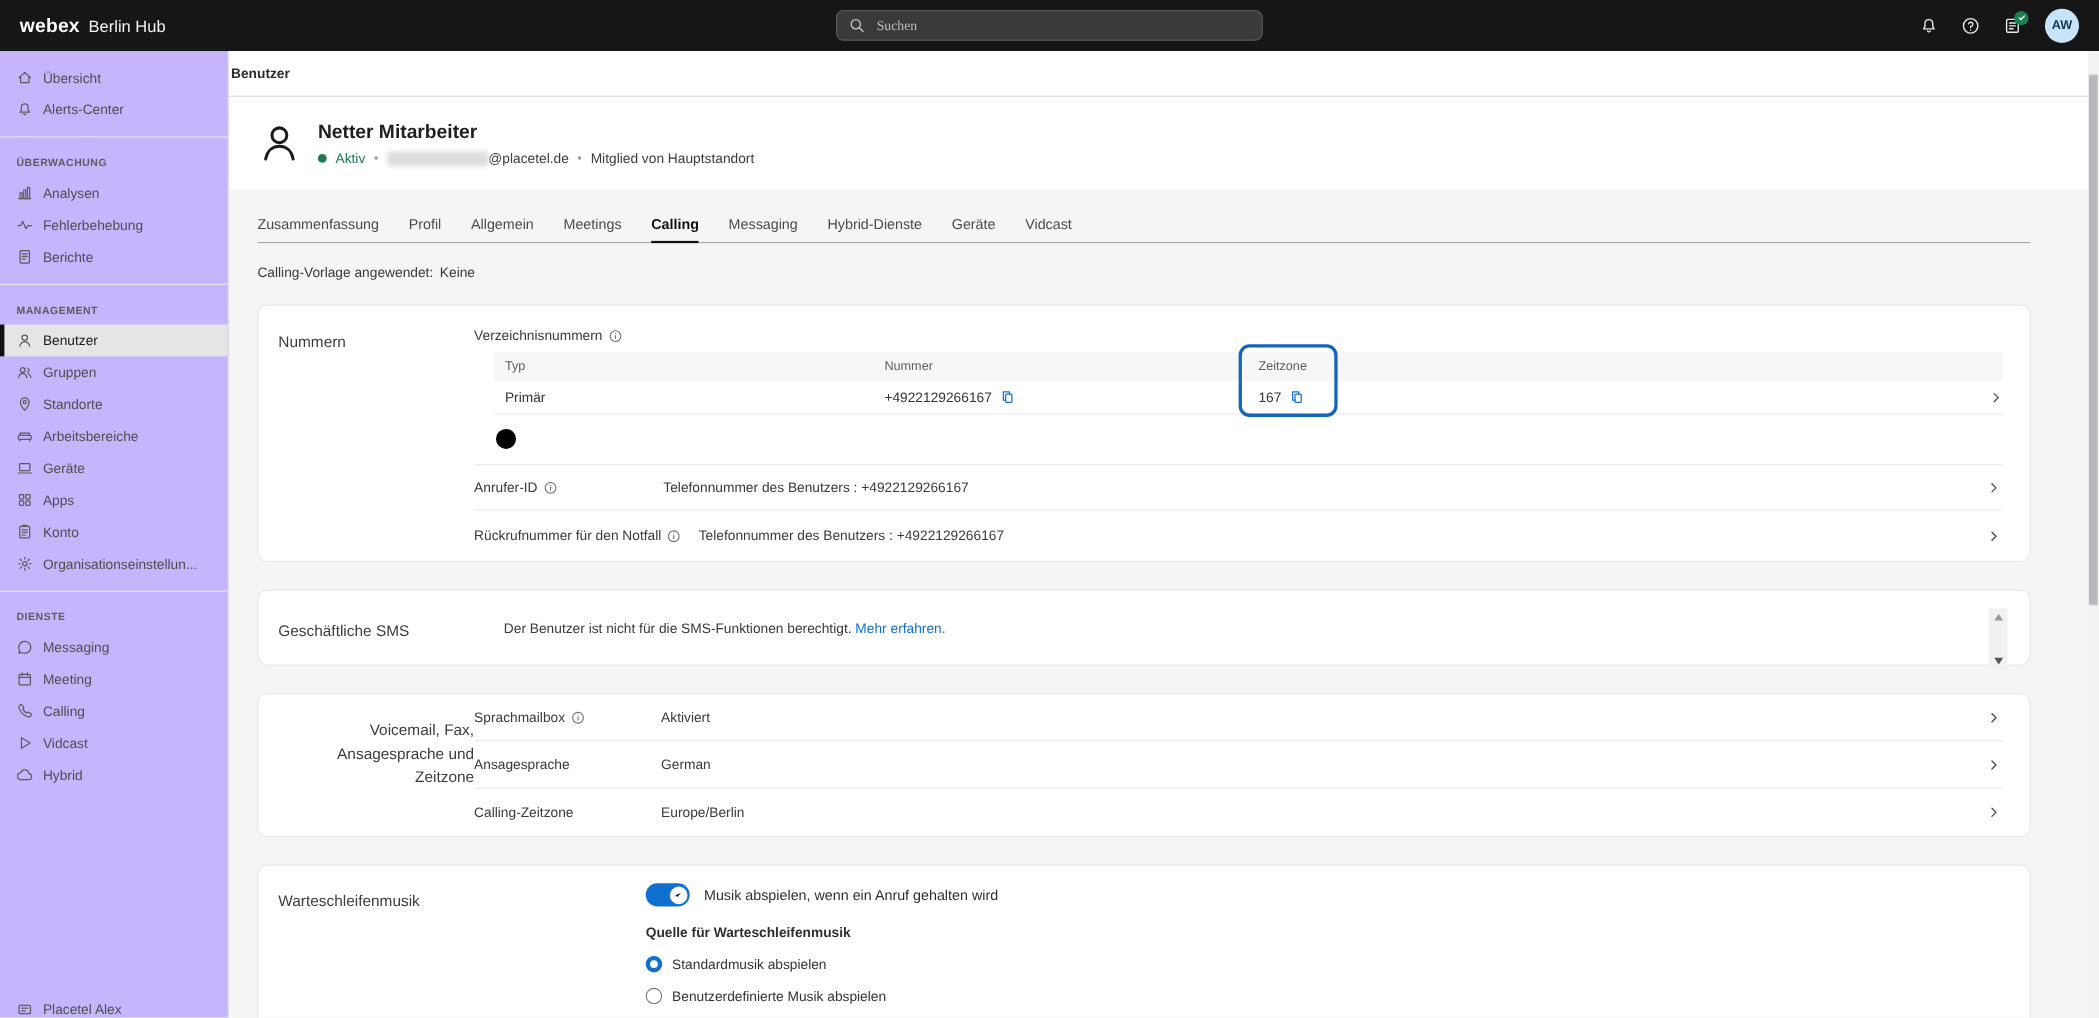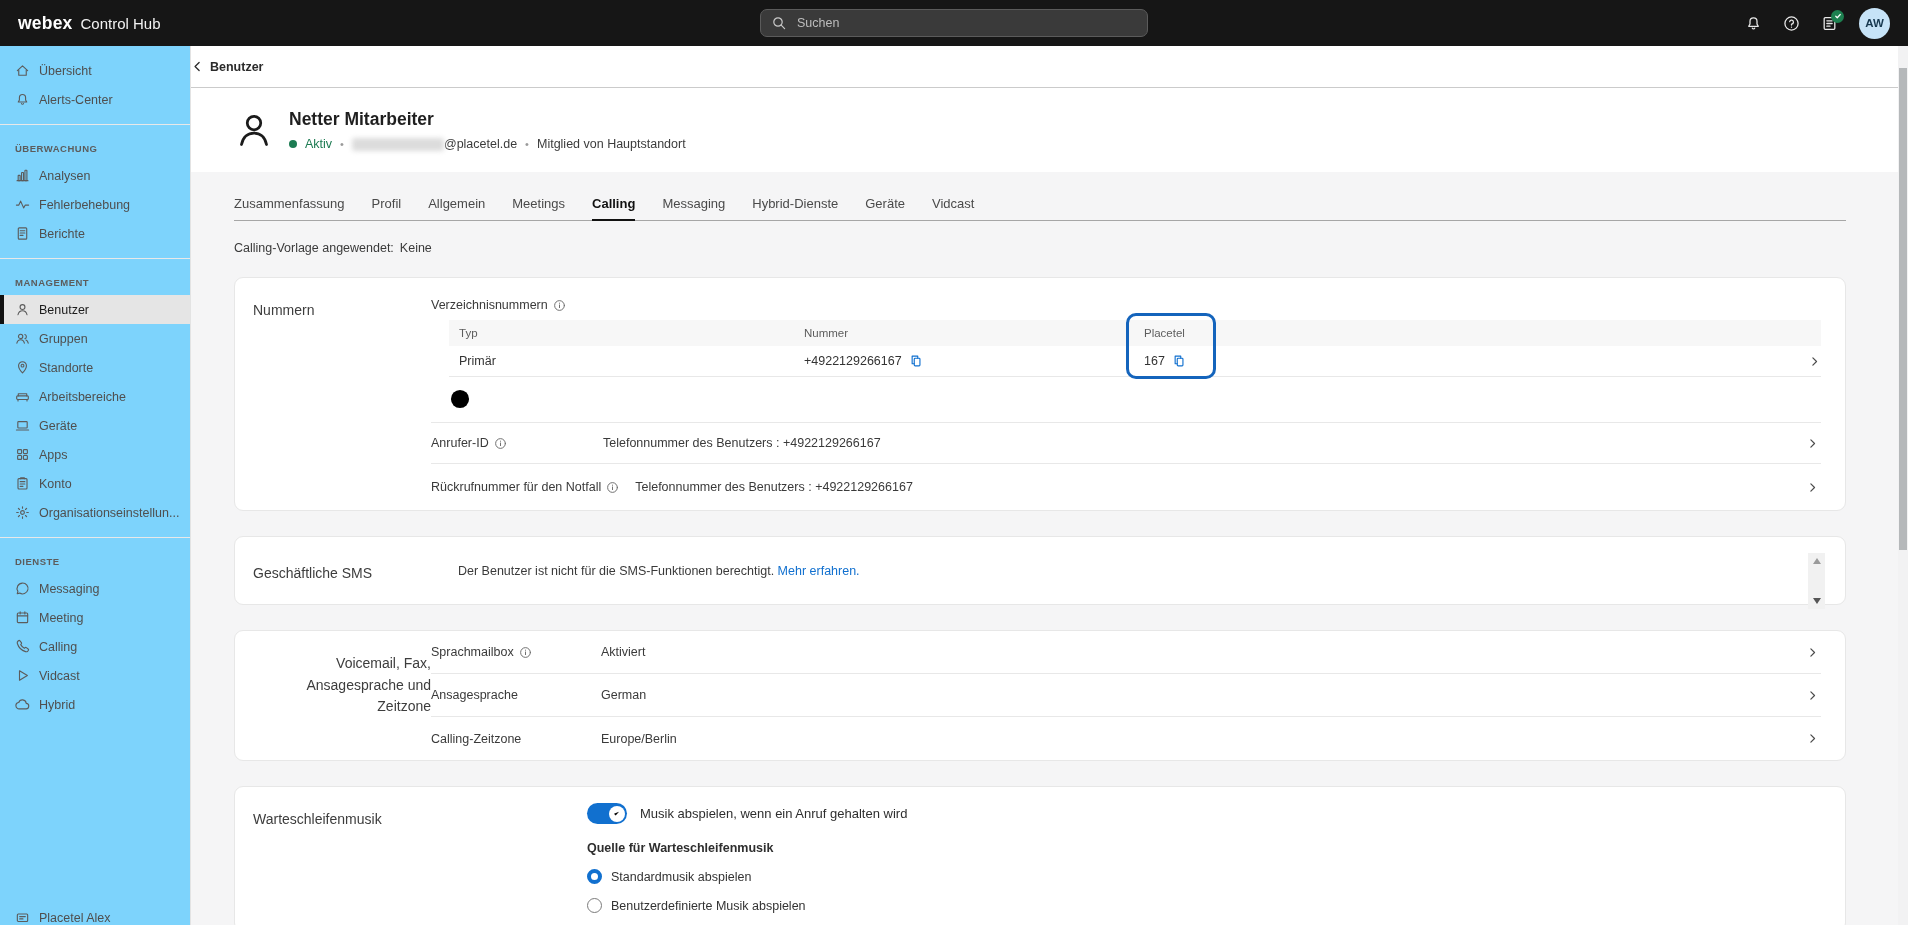--- a/index.html
+++ b/index.html
@@ -11,31 +11,31 @@
   .icon { display:inline-flex; align-items:center; justify-content:center; flex:none; }
   .icon svg { width:16px; height:16px; fill:none; stroke:currentColor; stroke-width:1.2; stroke-linecap:round; stroke-linejoin:round; }
 
   
   .topbar { position:fixed; top:0; left:0; right:0; height:46px; background:#161616; display:flex; align-items:center; padding:0 18px; z-index:50; }
   .logo { display:flex; align-items:baseline; gap:8px; color:#fff; }
   .logo .webex { font-weight:700; font-size:17.5px; letter-spacing:.2px; }
   .logo .product { font-size:15px; font-weight:400; color:#f2f2f2; }
   .searchwrap { position:absolute; left:50%; transform:translateX(-50%); width:388px; }
   .searchbox { display:flex; align-items:center; gap:10px; height:28px; background:#3a3a3a; border:1px solid #5b5b5b; border-radius:7px; padding:0 10px; color:#c9c9c9; }
-  .searchbox input { background:transparent; border:none; outline:none; color:#dcdcdc; font-size:12.5px; width:100%; font-family:Liberation Sans, sans-serif; }
+  .searchbox input { background:transparent; border:none; outline:none; color:#dcdcdc; font-size:12.5px; width:100%; font-family:Liberation Serif, serif; }
   .searchbox input::placeholder { color:#bdbdbd; }
   .topbar-right { margin-left:auto; display:flex; align-items:center; gap:21px; color:#e8e8e8; }
   .tb-icon { position:relative; cursor:pointer; }
   .tb-icon svg { width:17px; height:17px; }
   .badge-check { position:absolute; top:-5px; right:-6px; width:13px; height:13px; border-radius:50%; background:#1d8050; display:flex; align-items:center; justify-content:center; }
   .badge-check svg { width:8px; height:8px; stroke:#fff; stroke-width:2.4; }
   .avatar { width:31px; height:31px; border-radius:50%; background:#c6e3f7; color:#16384f; display:flex; align-items:center; justify-content:center; font-size:11.5px; font-weight:700; cursor:pointer; }
 
   
-  .sidebar { position:fixed; top:46px; left:0; bottom:0; width:191px; background:#7dd3fc; border-right:1px solid #e3e3e3; padding-top:10px; color:#545454; }
+  .sidebar { position:fixed; top:46px; left:0; bottom:0; width:208px; background:#c4b5fd; border-right:1px solid #e3e3e3; padding-top:10px; color:#545454; }
   .sb-item { display:flex; align-items:center; gap:9px; height:29px; padding-left:15px; cursor:pointer; position:relative; white-space:nowrap; }
   .sb-item .icon { color:#5c5c5c; }
   .sb-item .icon svg { width:15px; height:15px; }
   .sb-label { font-size:12.5px; color:#4f4f4f; }
   .sb-item.active { background:#e5e5e5; }
   .sb-item.active::before { content:""; position:absolute; left:0; top:0; bottom:0; width:4px; background:#111; }
   .sb-item.active .sb-label { color:#1b1b1b; font-weight:500; }
   .sb-divider { height:1px; background:#e8e8e8; margin:10px 0; }
   .sb-title { font-size:9.5px; font-weight:700; letter-spacing:.5px; color:#5c5c5c; padding:8px 0 7px 15px; }
   .sb-footer { position:absolute; bottom:-7px; left:0; right:0; }
@@ -128,21 +128,21 @@
   
   .v-scroll { position:fixed; top:46px; right:0; bottom:0; width:10px; background:#f2f2f3; z-index:60; }
   .v-scroll .thumb { position:absolute; top:22px; left:1px; width:8px; height:482px; background:#b5b8ba; cursor:pointer; }
 </style>
 </head>
 <body>
 
 <div class="topbar">
   <div class="logo">
     <span class="webex">webex</span>
-    <span class="product">Control Hub</span>
+    <span class="product">Berlin Hub</span>
   </div>
   <div class="searchwrap">
     <div class="searchbox">
       <span class="icon">
         <svg viewBox="0 0 16 16">
             <circle cx="7" cy="7" r="4.2"></circle>
             <path d="m10.2 10.2 3.4 3.4"></path>
           </svg>
       </span>
       <input type="text" placeholder="Suchen" style="">
@@ -424,21 +424,21 @@
                   <path d="M8 7.3v3.3"></path>
                   <circle cx="8" cy="5.1" r=".65" fill="currentColor" stroke="none"></circle>
                 </svg>
             </span>
           </div>
 
           <div class="num-table">
             <div class="ntr nt-head">
               <div>Typ</div>
               <div>Nummer</div>
-              <div>Placetel</div>
+              <div>Zeitzone</div>
               <div></div>
             </div>
             <div class="ntr nt-row">
               <div>Primär</div>
               <div class="cell-flex">
                 <span>+4922129266167</span>
                 <span class="icon copy-icon">
                   <svg viewBox="0 0 16 16">
                       <rect x="6" y="4.8" width="6.5" height="8.7" rx="1"></rect>
                       <path d="M10 4.8V2.5H3.6v8.7H6"></path>

